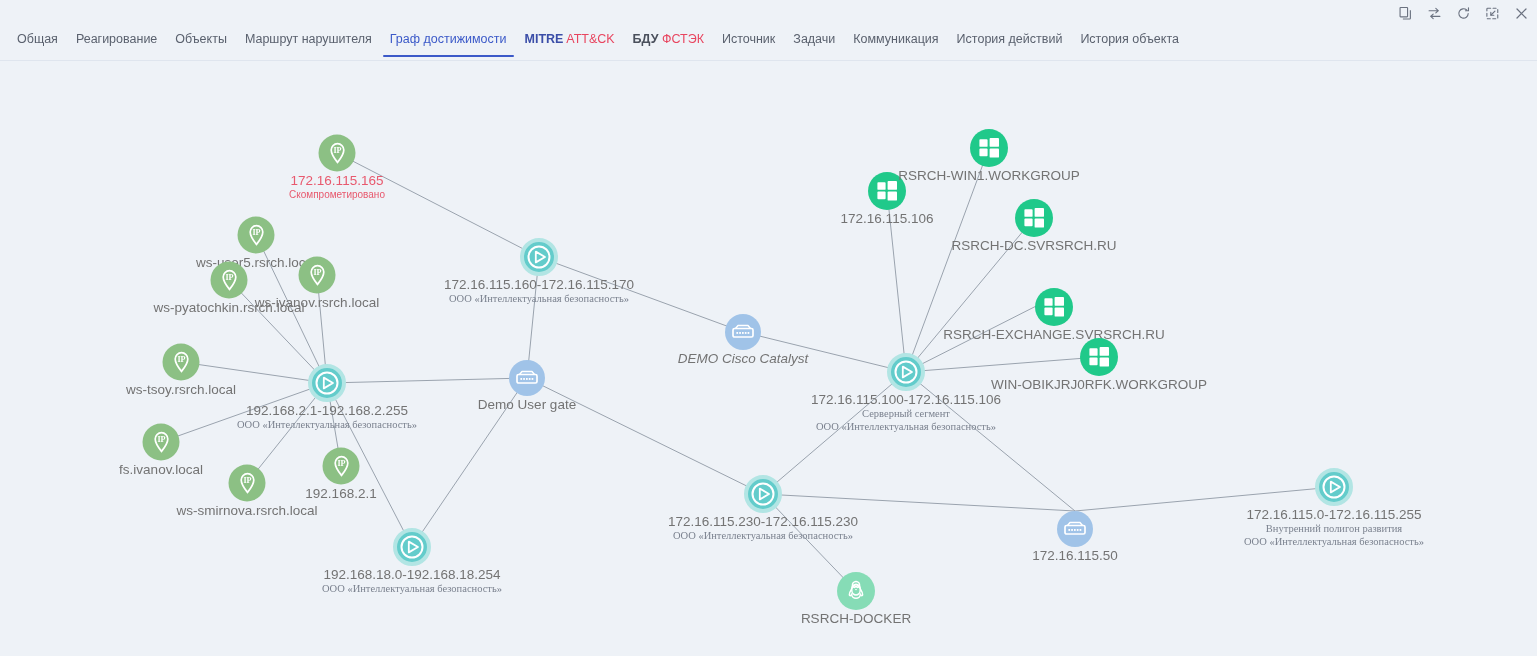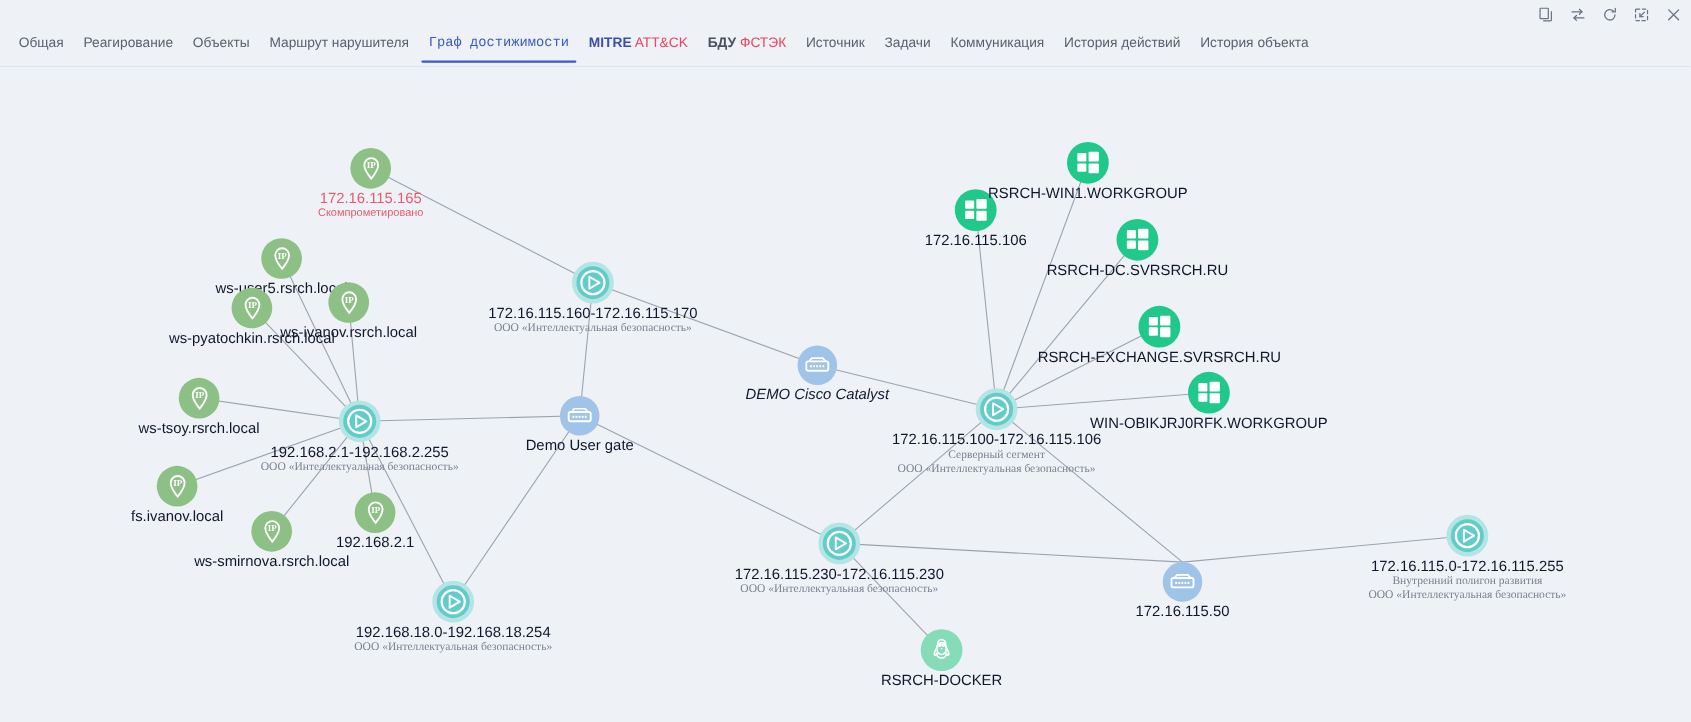--- a/index.html
+++ b/index.html
@@ -48,21 +48,21 @@
   }
   .tab {
     position: relative;
     padding: 5px 9px 10px 9px;
     font-size: 12.5px;
     color: #5a616e;
     cursor: pointer;
     white-space: nowrap;
     line-height: 15px;
   }
-  .tab.active { color: #3b59c8; font-family: Liberation Mono, monospace; }
+  .tab.active { color: #3b59c8; }
   .tab.active::after {
     content: "";
     position: absolute;
     left: 2px; right: 2px; bottom: 0;
     height: 2.5px;
     background: #3b59c8;
     border-radius: 1px;
   }
   .tab .b-blue { font-weight: bold; color: #3b4ea8; }
   .tab .b-dark { font-weight: bold; color: #4a505c; }
@@ -103,21 +103,21 @@
     top: 100%;
     margin-top: 1px;
     display: flex;
     flex-direction: column;
     align-items: center;
     white-space: nowrap;
     pointer-events: none;
   }
   .node-title {
     font-size: 13.5px;
-    color: #0f172a;
+    color: #737373;
     line-height: 16px;
   }
   .node-title.compromised { color: #e8596e; text-align: right; }
   .node-sub {
     font-size: 10.5px;
     color: #7b828f;
     font-family: "Liberation Serif", serif;
     line-height: 12.5px;
   }
   .node-sub.compromised { color: #e8596e; font-family: "Liberation Sans", sans-serif; font-size: 10px; }
@@ -435,21 +435,21 @@
             <rect x="3.4" y="4.2" width="8.2" height="7.6" rx="0.9"></rect>
             <rect x="13.6" y="3" width="9.4" height="8.8" rx="0.9"></rect>
             <rect x="3.4" y="13.6" width="8.2" height="7.6" rx="0.9"></rect>
             <rect x="13.6" y="13.6" width="9.4" height="9" rx="0.9"></rect>
           </svg>
         </div>
         <div class="node-label-wrap">
           <div class="node-title">RSRCH-DC.SVRSRCH.RU</div>
         </div>
       </div>
-      <div class="node t-win" style="left: 1054px; top: 236px; justify-content: flex-end;">
+      <div class="node t-win" style="left: 1054px; top: 246px; justify-content: flex-end;">
         <div class="node-icon">
           <svg width="26" height="26" viewBox="0 0 26 26" fill="#ffffff">
             <rect x="3.4" y="4.2" width="8.2" height="7.6" rx="0.9"></rect>
             <rect x="13.6" y="3" width="9.4" height="8.8" rx="0.9"></rect>
             <rect x="3.4" y="13.6" width="8.2" height="7.6" rx="0.9"></rect>
             <rect x="13.6" y="13.6" width="9.4" height="9" rx="0.9"></rect>
           </svg>
         </div>
         <div class="node-label-wrap">
           <div class="node-title">RSRCH-EXCHANGE.SVRSRCH.RU</div>

